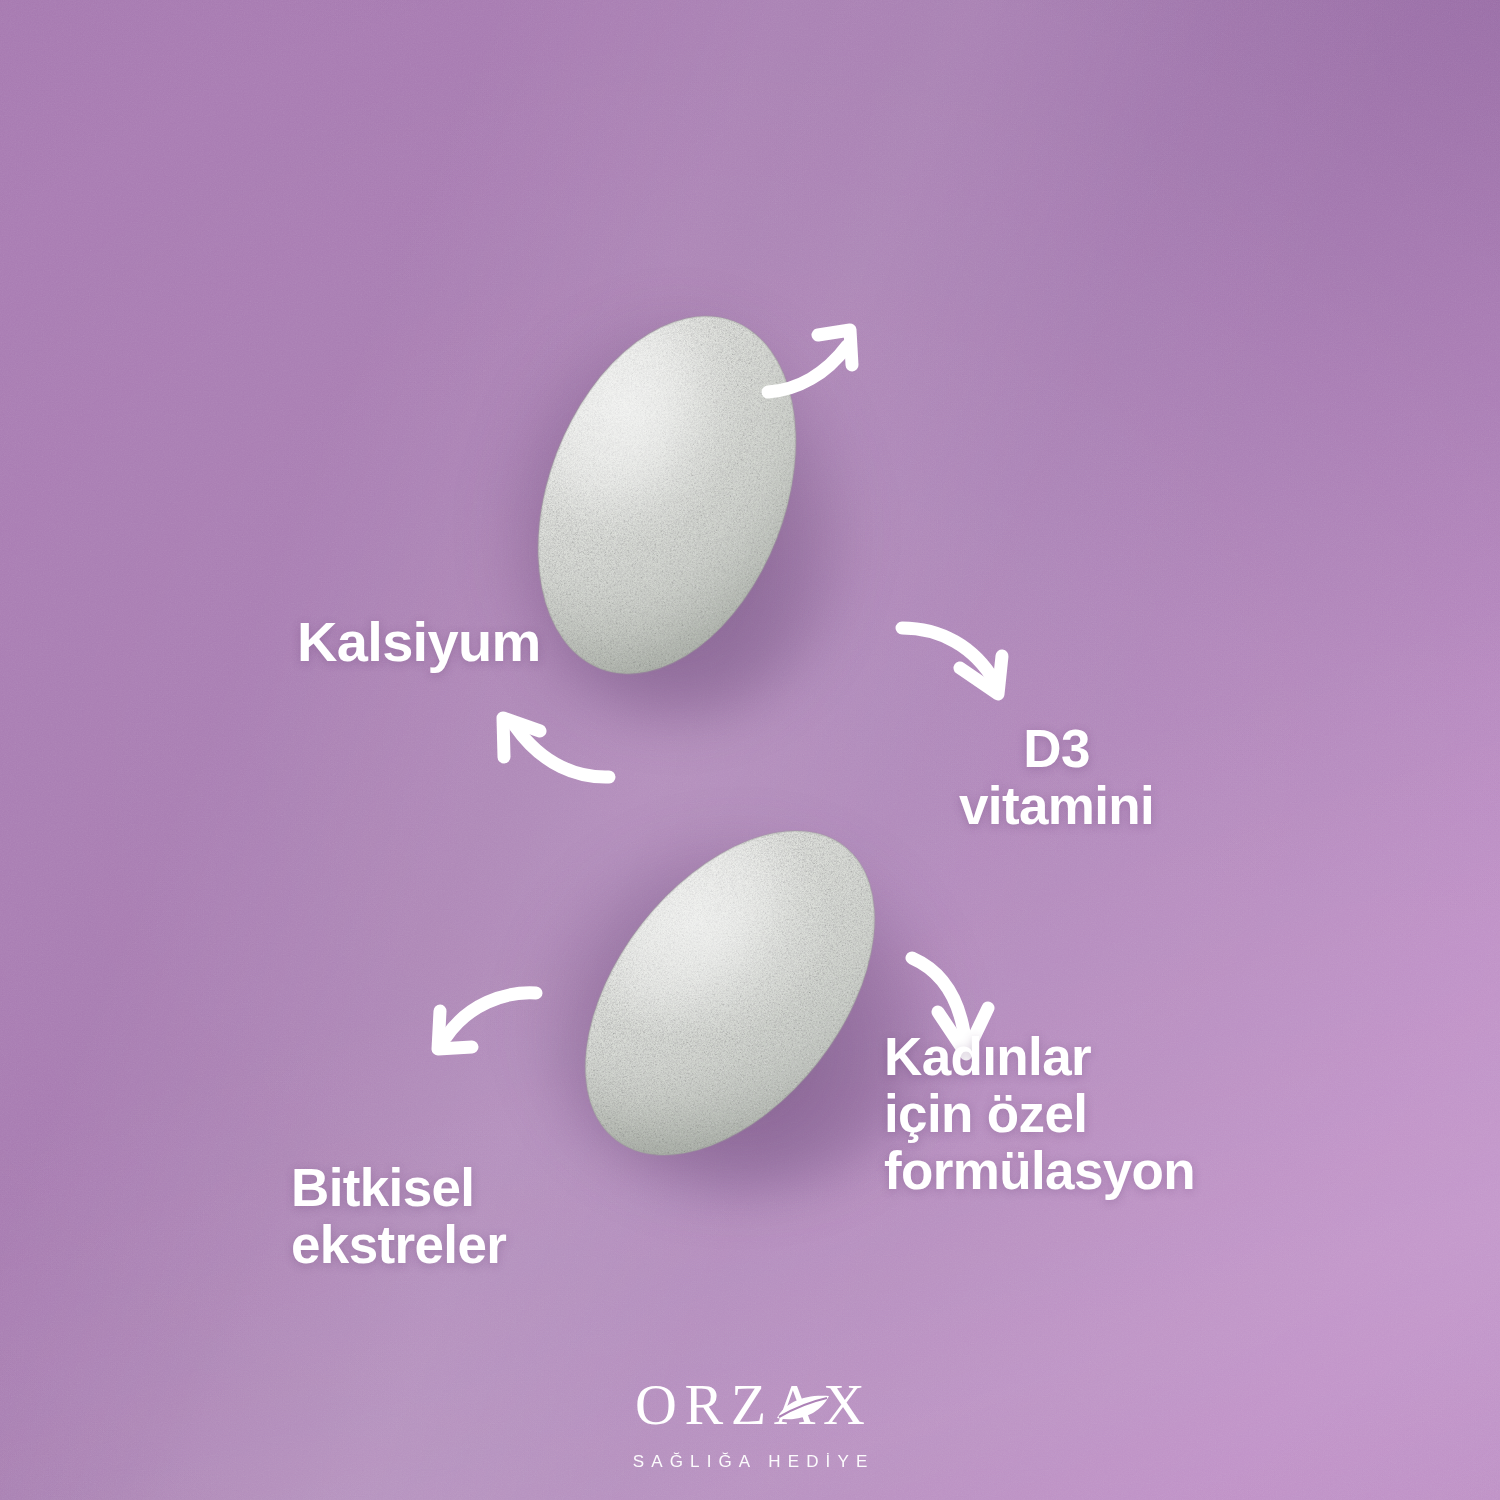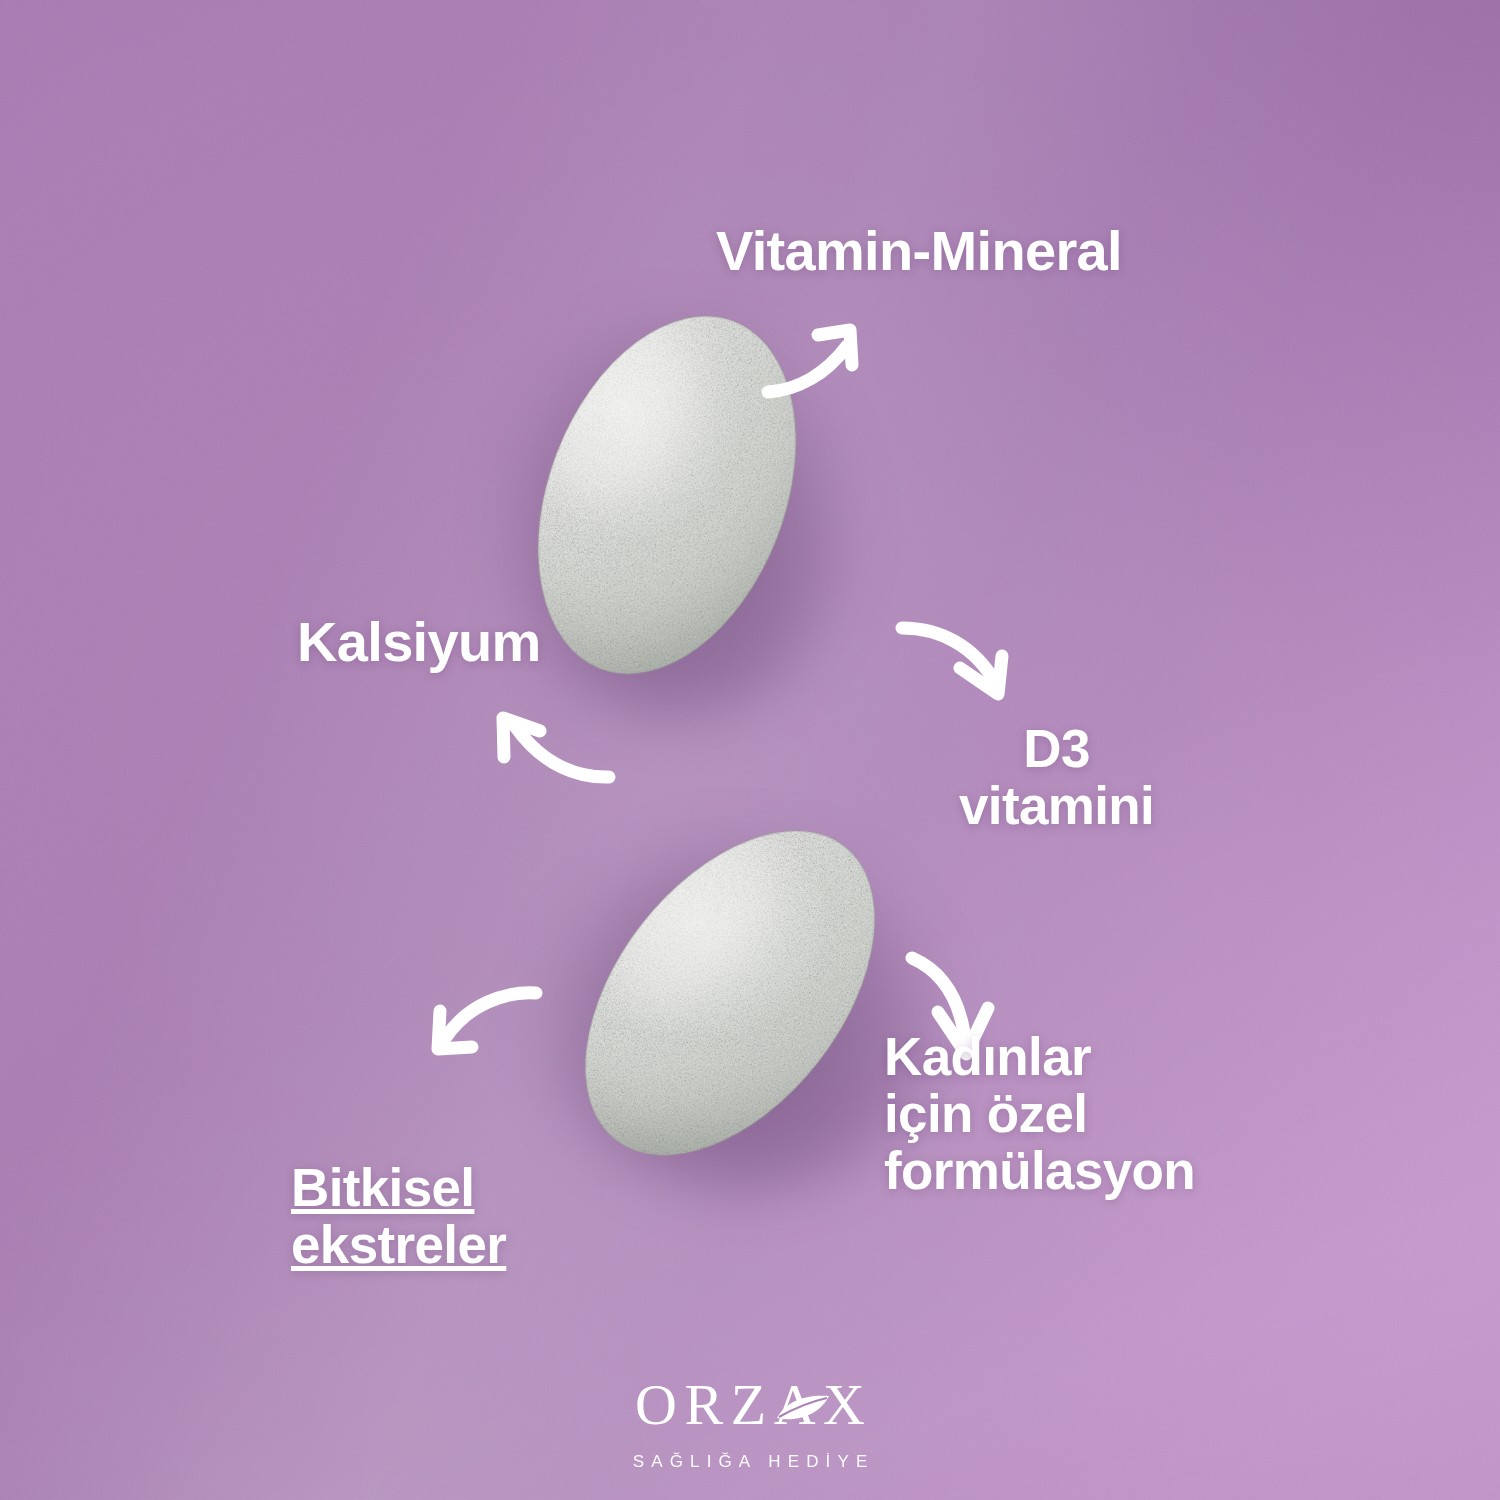--- a/index.html
+++ b/index.html
@@ -114,21 +114,21 @@
     color: #ffffff;
     font-weight: 700;
     letter-spacing: -0.012em;
     line-height: 1.08;
     text-shadow: 0 2px 10px rgba(92, 55, 106, 0.28);
     white-space: pre-line;
   }
   #label-vitamin-mineral { left: 716px; top: 221px; font-size: 56px; }
   #label-kalsiyum        { left: 297px; top: 612px; font-size: 56px; }
   #label-d3              { left: 959px; top: 700px; font-size: 53px; text-align: center; margin-top: 20px; }
-  #label-bitkisel        { left: 291px; top: 1159px; font-size: 53px; text-decoration: underline; }
+  #label-bitkisel        { left: 291px; top: 1159px; font-size: 53px; }
   #label-kadinlar        { left: 884px; top: 1028px; font-size: 53px; }
 
   
   #logo {
     position: absolute;
     left: 0;
     right: 0;
     bottom: 28px;
     display: flex;
     flex-direction: column;
@@ -295,21 +295,20 @@
     </svg>
   </div>
 
   <div class="arrow" style="left:900px; top:950px; width:130px; height:125px;">
     <svg width="130" height="125" viewBox="0 0 130 125">
       <path d="M12,8 C44,22 62,52 66,98" stroke-width="13"></path>
       <path d="M38,62 L66,104 L88,58" stroke-width="13"></path>
     </svg>
   </div>
 
-  <div class="label" id="label-vitamin-mineral">Vitamin-Mineral</div>
 
   <div class="label" id="label-kalsiyum">Kalsiyum</div>
 
   <div class="label" id="label-d3">D3
 vitamini</div>
 
   <div class="label" id="label-bitkisel">Bitkisel
 ekstreler</div>
 
   <div class="label" id="label-kadinlar">Kadınlar

